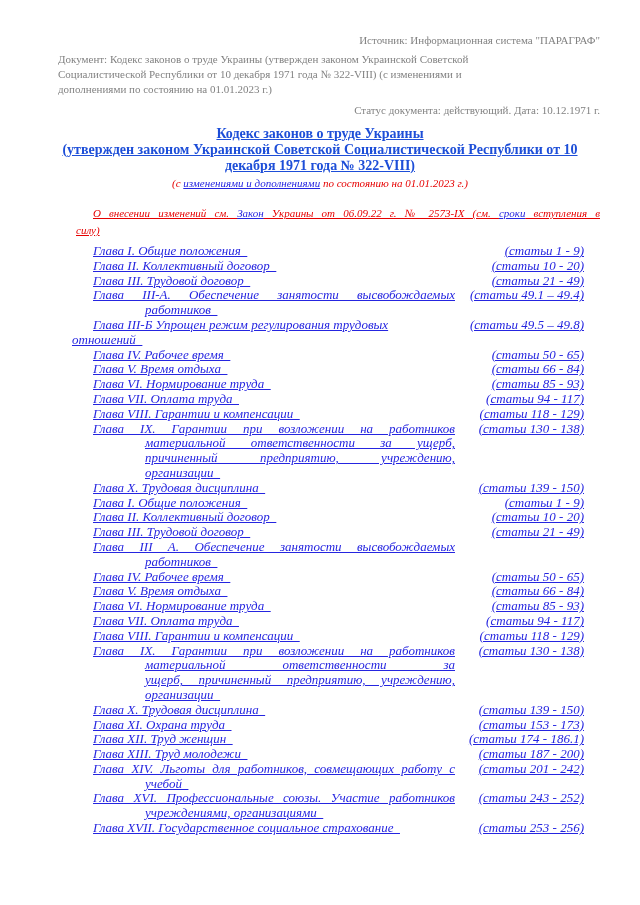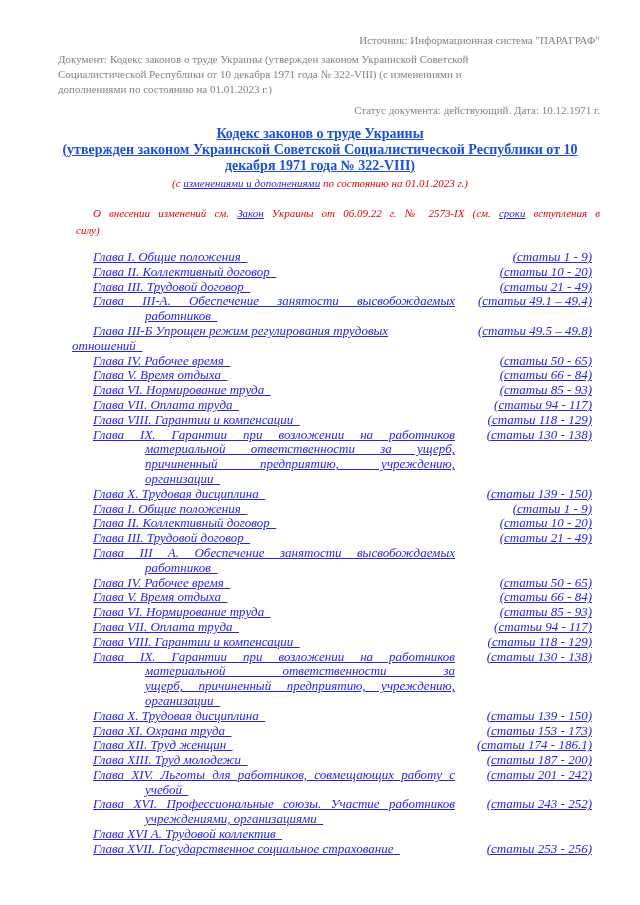--- a/index.html
+++ b/index.html
@@ -14,37 +14,37 @@
   .meta-doc{text-align:left;margin:5px 18px 0 18px;line-height:15px;}
   .meta-status{margin-top:6px;text-align:right;}
 
   
   .title{margin-top:9px;text-align:center;font-weight:bold;font-size:14px;
          line-height:16px;color:#1d4ed8;text-decoration:underline;}
 
   
   .red{color:#e60000;font-style:italic;font-size:11px;}
   .amend{line-height:16px;text-align:center;margin-top:1px;}
-  .notice{margin-top:14px;margin-left:32px;width:528px;line-height:17px;}
+  .notice{margin-top:14px;margin-left:32px;width:528px;line-height:17px;text-decoration:underline;}
   .nline{margin-left:21px;}
   .nline.b{margin-left:4px;}
   .nline.s{text-align:justify;text-align-last:justify;}
 
   
   .lnk,.u,.range{color:#2525e0;text-decoration:underline;cursor:pointer;}
 
   
-  .toc{margin-top:11px;margin-left:32px;width:528px;font-style:italic;
+  .toc{margin-top:5px;margin-left:32px;width:528px;font-style:italic;
        font-size:13px;line-height:14.8px;}
   .toc-row{position:relative;padding-right:145px;}
   .tl{margin-left:21px;}
   .tl.c{margin-left:73px;}
   .tl.b{margin-left:0;}
   .tl.s{text-align:justify;text-align-last:justify;}
-  .range{position:absolute;top:0;right:8px;font-style:italic;white-space:nowrap;}
+  .range{position:absolute;top:0;right:16px;font-style:italic;white-space:nowrap;}
 </style>
 </head>
 <body>
 
 <div class="content">
 
   <div class="meta meta-right">Источник: Информационная система "ПАРАГРАФ"</div>
 
   <div class="meta meta-doc">
     <div>Документ: Кодекс законов о труде Украины (утвержден законом Украинской Советской</div>
@@ -184,21 +184,18 @@
         <div class="tl f s"><span class="u">Глава XIV. Льготы для работников, совмещающих работу с</span></div>
         <div class="tl c"><span class="u">учебой&nbsp;&nbsp;</span></div>
         <span class="range">(статьи 201 - 242)</span>
       </div>
       <div class="toc-row">
         <div class="tl f s"><span class="u">Глава XVI. Профессиональные союзы. Участие работников</span></div>
         <div class="tl c"><span class="u">учреждениями, организациями&nbsp;&nbsp;</span></div>
         <span class="range">(статьи 243 - 252)</span>
       </div>
       <div class="toc-row">
-        <div class="tl f"><span class="u">Глава XVI А. Трудовой коллектив&nbsp;&nbsp;</span></div>
-      </div>
-      <div class="toc-row">
         <div class="tl f"><span class="u">Глава XVII. Государственное социальное страхование&nbsp;&nbsp;</span></div>
         <span class="range">(статьи 253 - 256)</span>
       </div>
     </div>
 
 </div>
 
 </body></html>

